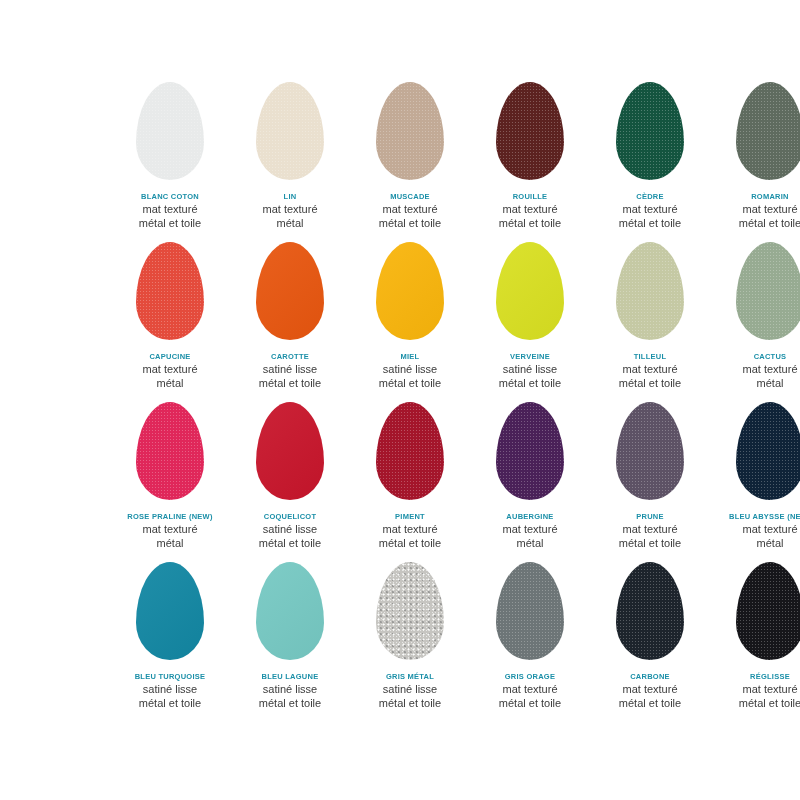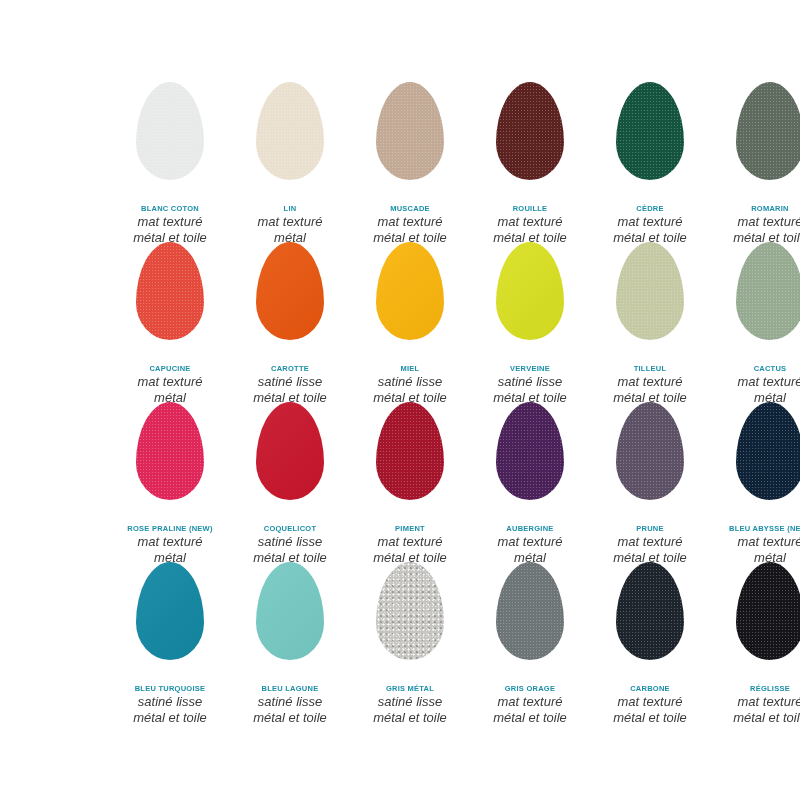--- a/index.html
+++ b/index.html
@@ -76,38 +76,37 @@
     pointer-events: none;
   }
   .egg.tex-smooth::after {
     content: "";
     position: absolute;
     inset: 0;
     background: linear-gradient(135deg, rgba(255,255,255,0.06), rgba(0,0,0,0.04));
     pointer-events: none;
   }
   .labels {
-    margin-top: 24px;
+    margin-top: 12px;
     text-align: center;
     line-height: 1.28;
     width: 120px;
   }
   .swatch-name {
     color: #1b8fa8;
     font-weight: bold;
     font-size: 7.5px;
     letter-spacing: 0.25px;
     text-transform: uppercase;
     white-space: nowrap;
   }
   .swatch-finish,
   .swatch-substrate {
     color: #3b3b3b;
-    font-style: italic;
-    font-size: 13px;
+    font-size: 11px;
     white-space: nowrap;
   }
 </style>
 </head>
 <body>
 
 <div id="chart">
   <div class="grid">
       <div class="cell">
         <div class="egg-wrap">

